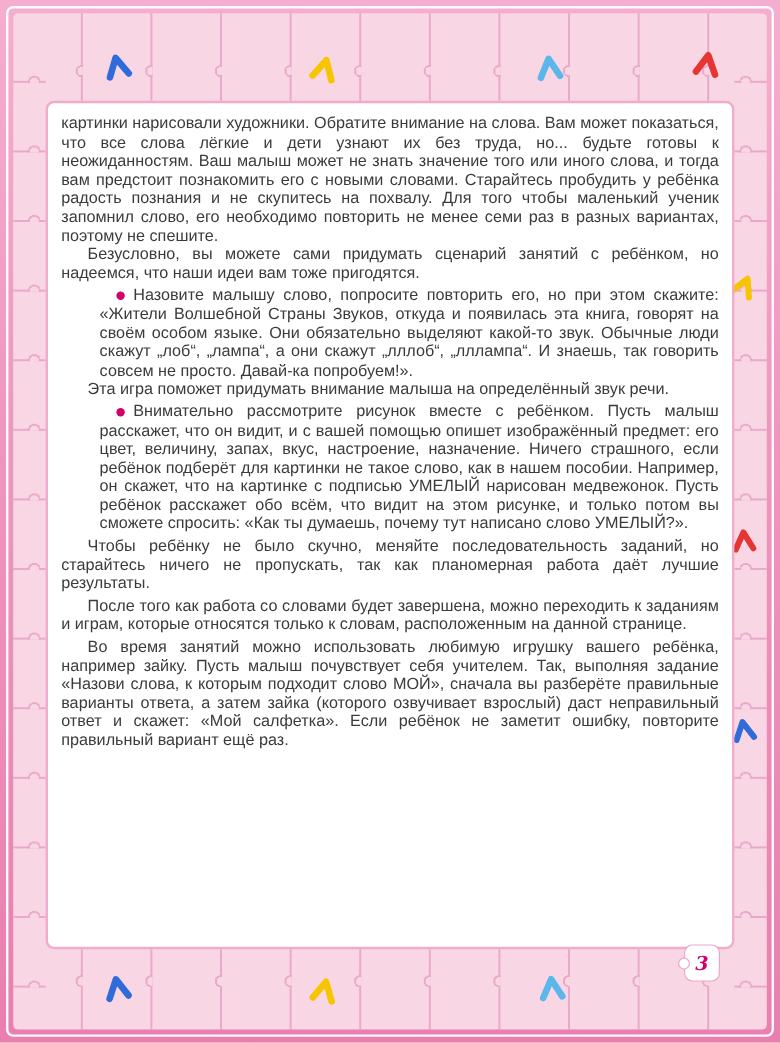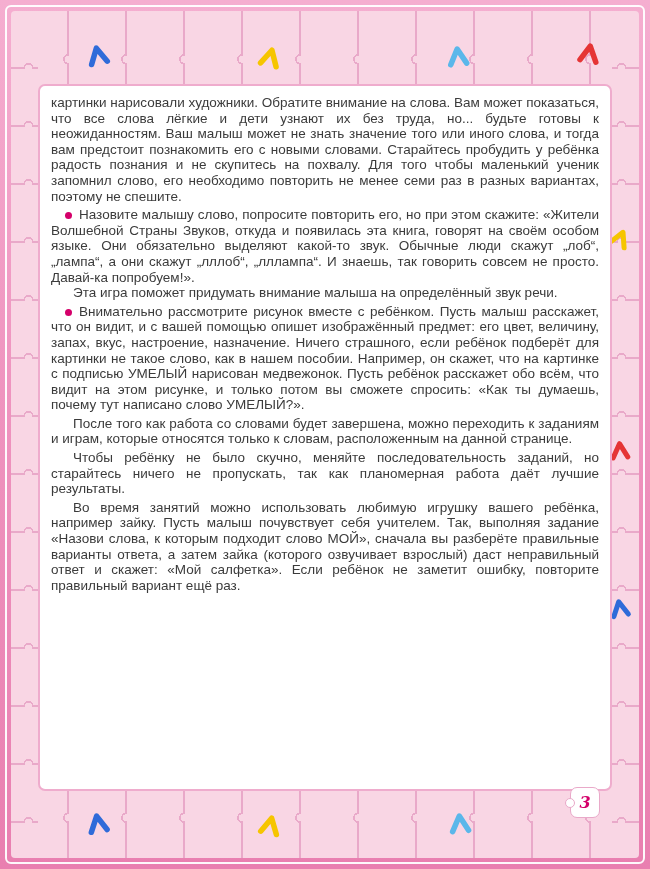--- a/index.html
+++ b/index.html
@@ -64,21 +64,21 @@
     overflow: hidden;
   }
   .para {
     font-size: 13.5px;
     line-height: 15.6px;
     text-align: justify;
     color: #3b3b3b;
     text-indent: 22px;
   }
   .para.plain { text-indent: 0; }
-  .para.bullet { text-indent: 14px; }
+  .para.bullet { text-indent: 14px; margin-left: 32px; }
   .para.spaced { margin-top: 3px; }
   .dot {
     display: inline-block;
     width: 7px; height: 7px;
     border-radius: 50%;
     background: #d4006a;
     margin-right: 7px;
   }
   .glyph { position: absolute; pointer-events: none; }
   .page-num-piece {
@@ -148,25 +148,26 @@
   </svg>
   <svg class="glyph" style="left:258px;top:814px;transform:rotate(12deg)" width="24" height="24" viewBox="0 0 24 24">
     <polyline points="4,19 12,4 20,19" fill="none" stroke-width="5.5" stroke-linecap="round" stroke-linejoin="round" stroke="#f6c500"></polyline>
   </svg>
   <svg class="glyph" style="left:448px;top:812px;transform:rotate(-5deg)" width="24" height="24" viewBox="0 0 24 24">
     <polyline points="4,19 12,4 20,19" fill="none" stroke-width="5.5" stroke-linecap="round" stroke-linejoin="round" stroke="#5bb7ea"></polyline>
   </svg>
 
   <div class="content-box">
     <p class="para plain"><span>картинки нарисовали художники. Обратите внимание на слова. Вам может показаться, что все слова лёгкие и дети узнают их без труда, но... будьте готовы к неожиданностям. Ваш малыш может не знать значение того или иного слова, и тогда вам предстоит познакомить его с новыми словами. Старайтесь пробудить у ребёнка радость познания и не скупитесь на похвалу. Для того чтобы маленький ученик запомнил слово, его необходимо повторить не менее семи раз в разных вариантах, поэтому не спешите.</span></p>
+    <p class="para"><span>Безусловно, вы можете сами придумать сценарий занятий с ребёнком, но надеемся, что наши идеи вам тоже пригодятся.</span></p>
     <p class="para bullet spaced"><span class="dot"></span><span>Назовите малышу слово, попросите повторить его, но при этом скажите: «Жители Волшебной Страны Звуков, откуда и появилась эта книга, говорят на своём особом языке. Они обязательно выделяют какой-то звук. Обычные люди скажут „лоб“, „лампа“, а они скажут „лллоб“, „лллампа“. И знаешь, так говорить совсем не просто. Давай-ка попробуем!».</span></p>
     <p class="para"><span>Эта игра поможет придумать внимание малыша на определённый звук речи.</span></p>
     <p class="para bullet spaced"><span class="dot"></span><span>Внимательно рассмотрите рисунок вместе с ребёнком. Пусть малыш расскажет, что он видит, и с вашей помощью опишет изображённый предмет: его цвет, величину, запах, вкус, настроение, назначение. Ничего страшного, если ребёнок подберёт для картинки не такое слово, как в нашем пособии. Например, он скажет, что на картинке с подписью УМЕЛЫЙ нарисован медвежонок. Пусть ребёнок расскажет обо всём, что видит на этом рисунке, и только потом вы сможете спросить: «Как ты думаешь, почему тут написано слово УМЕЛЫЙ?».</span></p>
+    <p class="para spaced"><span>Чтобы ребёнку не было скучно, меняйте последовательность заданий, но старайтесь ничего не пропускать, так как планомерная работа даёт лучшие результаты.</span></p>
     <p class="para spaced"><span>После того как работа со словами будет завершена, можно переходить к заданиям и играм, которые относятся только к словам, расположенным на данной странице.</span></p>
-    <p class="para spaced"><span>Чтобы ребёнку не было скучно, меняйте последовательность заданий, но старайтесь ничего не пропускать, так как планомерная работа даёт лучшие результаты.</span></p>
     <p class="para spaced"><span>Во время занятий можно использовать любимую игрушку вашего ребёнка, например зайку. Пусть малыш почувствует себя учителем. Так, выполняя задание «Назови слова, к которым подходит слово МОЙ», сначала вы разберёте правильные варианты ответа, а затем зайка (которого озвучивает взрослый) даст неправильный ответ и скажет: «Мой салфетка». Если ребёнок не заметит ошибку, повторите правильный вариант ещё раз.</span></p>
   </div>
 
   <div class="page-num-piece">
     <span class="page-num-knob"></span>
     <span class="page-num">3</span>
   </div>
 
 </div>
 

